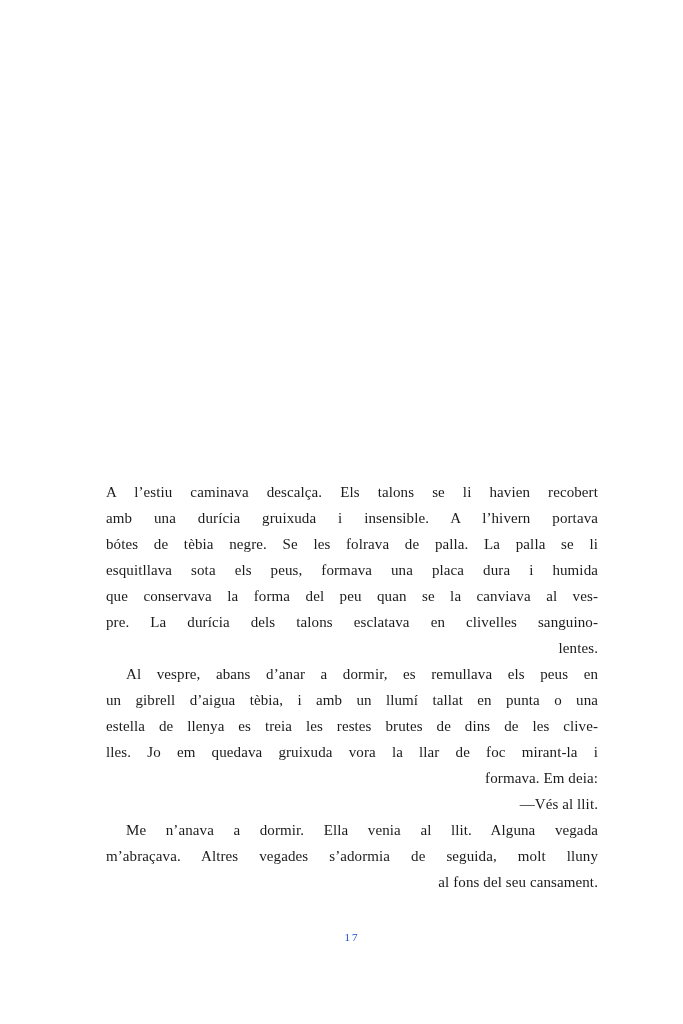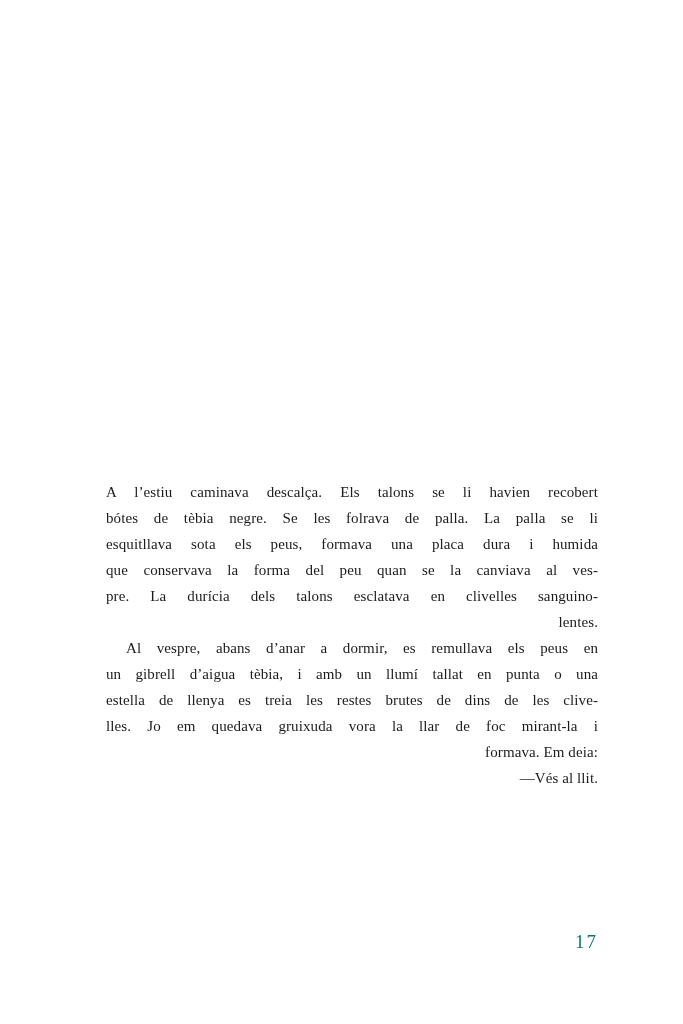--- a/index.html
+++ b/index.html
@@ -35,45 +35,51 @@
     text-align-last: justify;
   }
   .line.indent {
     text-indent: 20px;
   }
   .folio {
     position: absolute;
     left: 106px;
     width: 492px;
     top: 931px;
-    text-align: right;
-    font-size: 19px;
+    text-align: center;
+    font-size: 11px;
     letter-spacing: 2px;
-    color: #0f766e;
+    color: #1d4ed8;
     font-feature-settings: "onum";
   }
 </style>
 </head>
 <body>
 
 <div class="sheet">
   <div class="text-block" id="text-block">
       <div class="para">
         <div class="line j">A l’estiu caminava descalça. Els talons se li havien recobert</div>
+        <div class="line j">amb una durícia gruixuda i insensible. A l’hivern portava</div>
         <div class="line j">bótes de tèbia negre. Se les folrava de palla. La palla se li</div>
         <div class="line j">esquitllava sota els peus, formava una placa dura i humida</div>
         <div class="line j">que conservava la forma del peu quan se la canviava al ves-</div>
         <div class="line j">pre. La durícia dels talons esclatava en clivelles sanguino-</div>
         <div class="line">lentes.</div>
       </div>
       <div class="para">
         <div class="line j indent">Al vespre, abans d’anar a dormir, es remullava els peus en</div>
         <div class="line j">un gibrell d’aigua tèbia, i amb un llumí tallat en punta o una</div>
         <div class="line j">estella de llenya es treia les restes brutes de dins de les clive-</div>
         <div class="line j">lles. Jo em quedava gruixuda vora la llar de foc mirant-la i</div>
         <div class="line">formava. Em deia:</div>
       </div>
       <div class="para">
         <div class="line indent">—Vés al llit.</div>
       </div>
+      <div class="para">
+        <div class="line j indent">Me n’anava a dormir. Ella venia al llit. Alguna vegada</div>
+        <div class="line j">m’abraçava. Altres vegades s’adormia de seguida, molt lluny</div>
+        <div class="line">al fons del seu cansament.</div>
+      </div>
     </div>
   <div class="folio">17</div>
 </div>
 
 </body></html>

